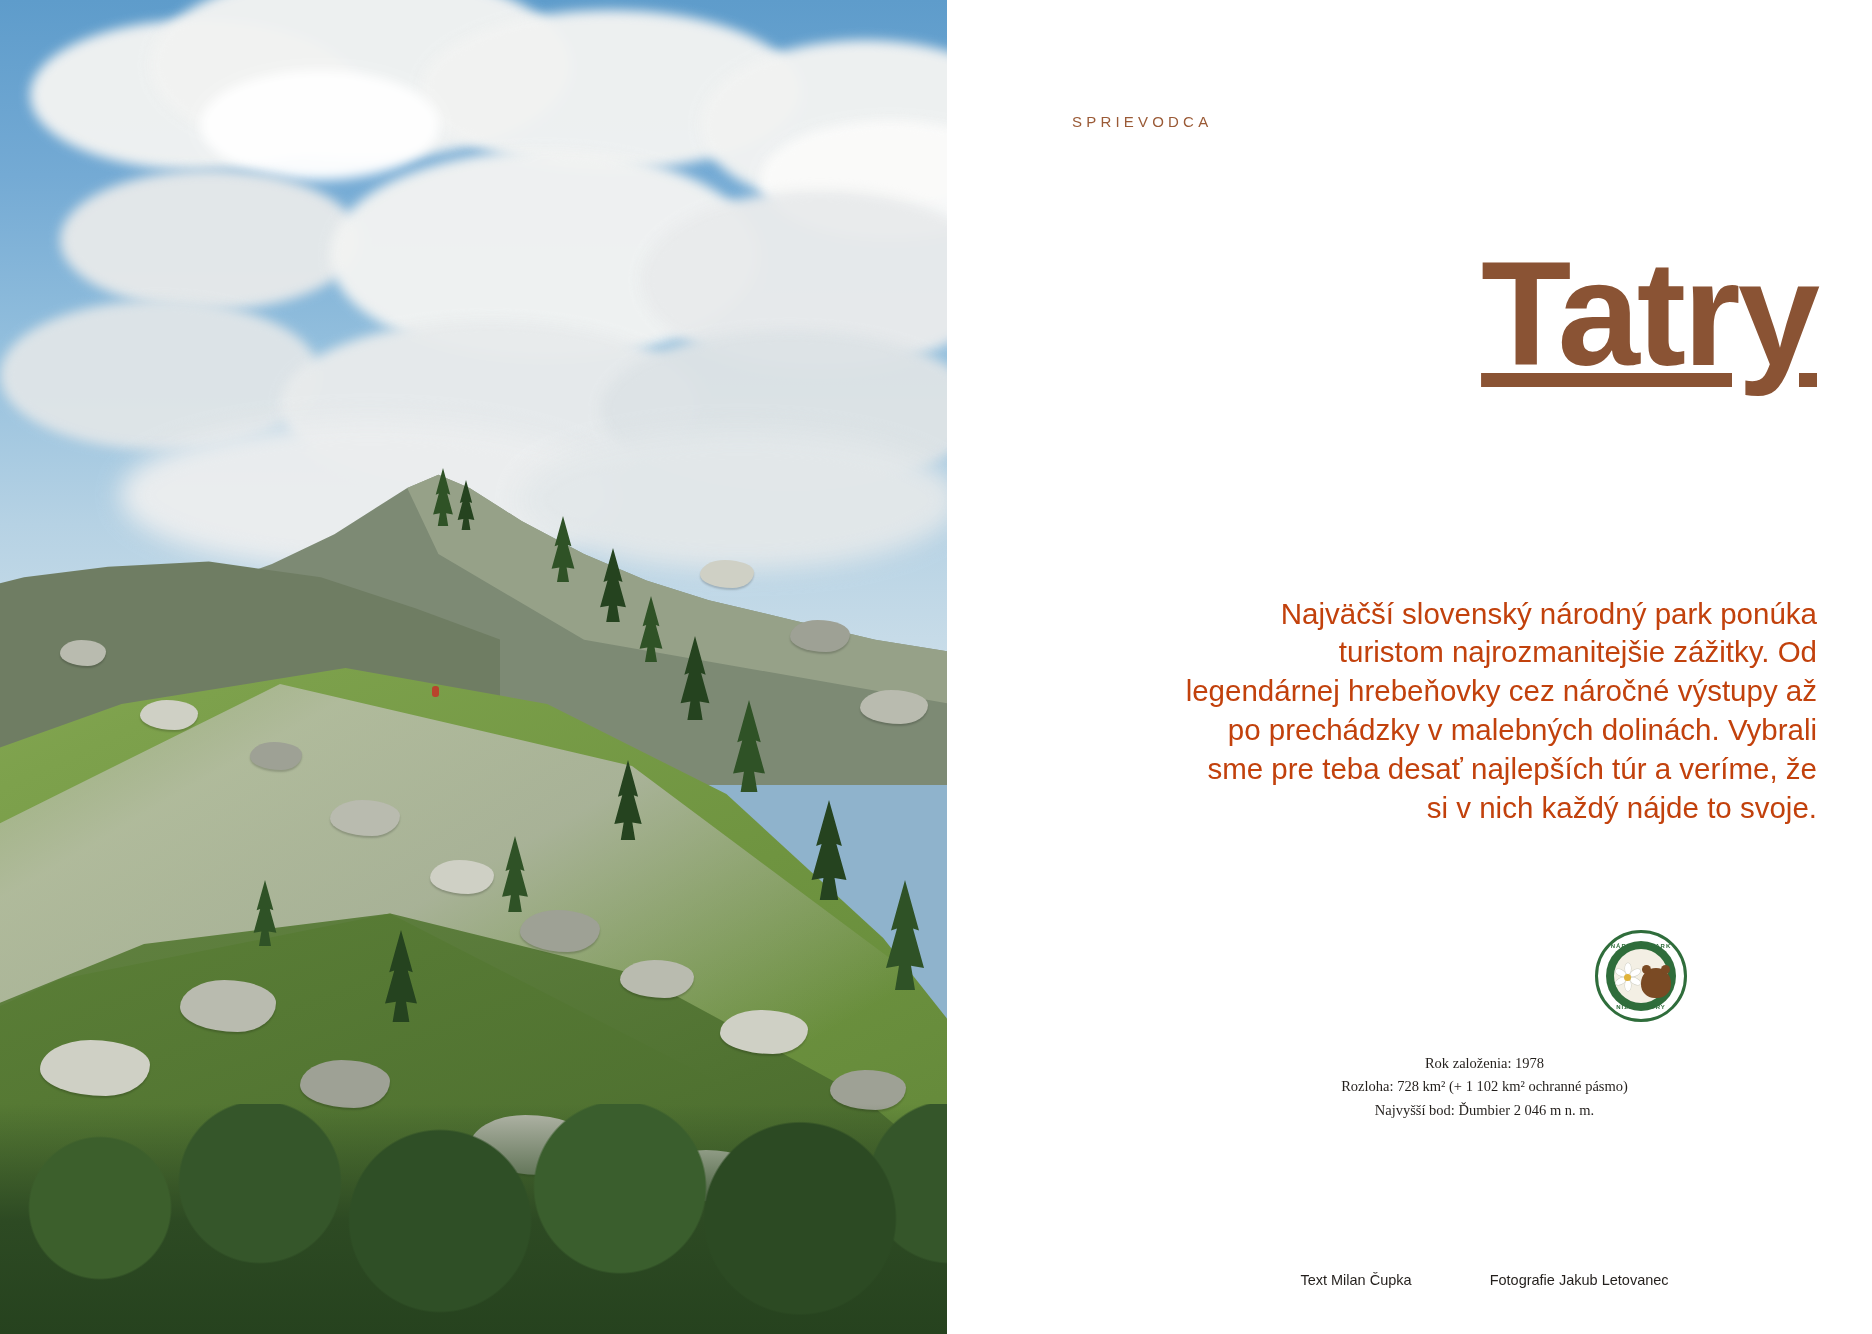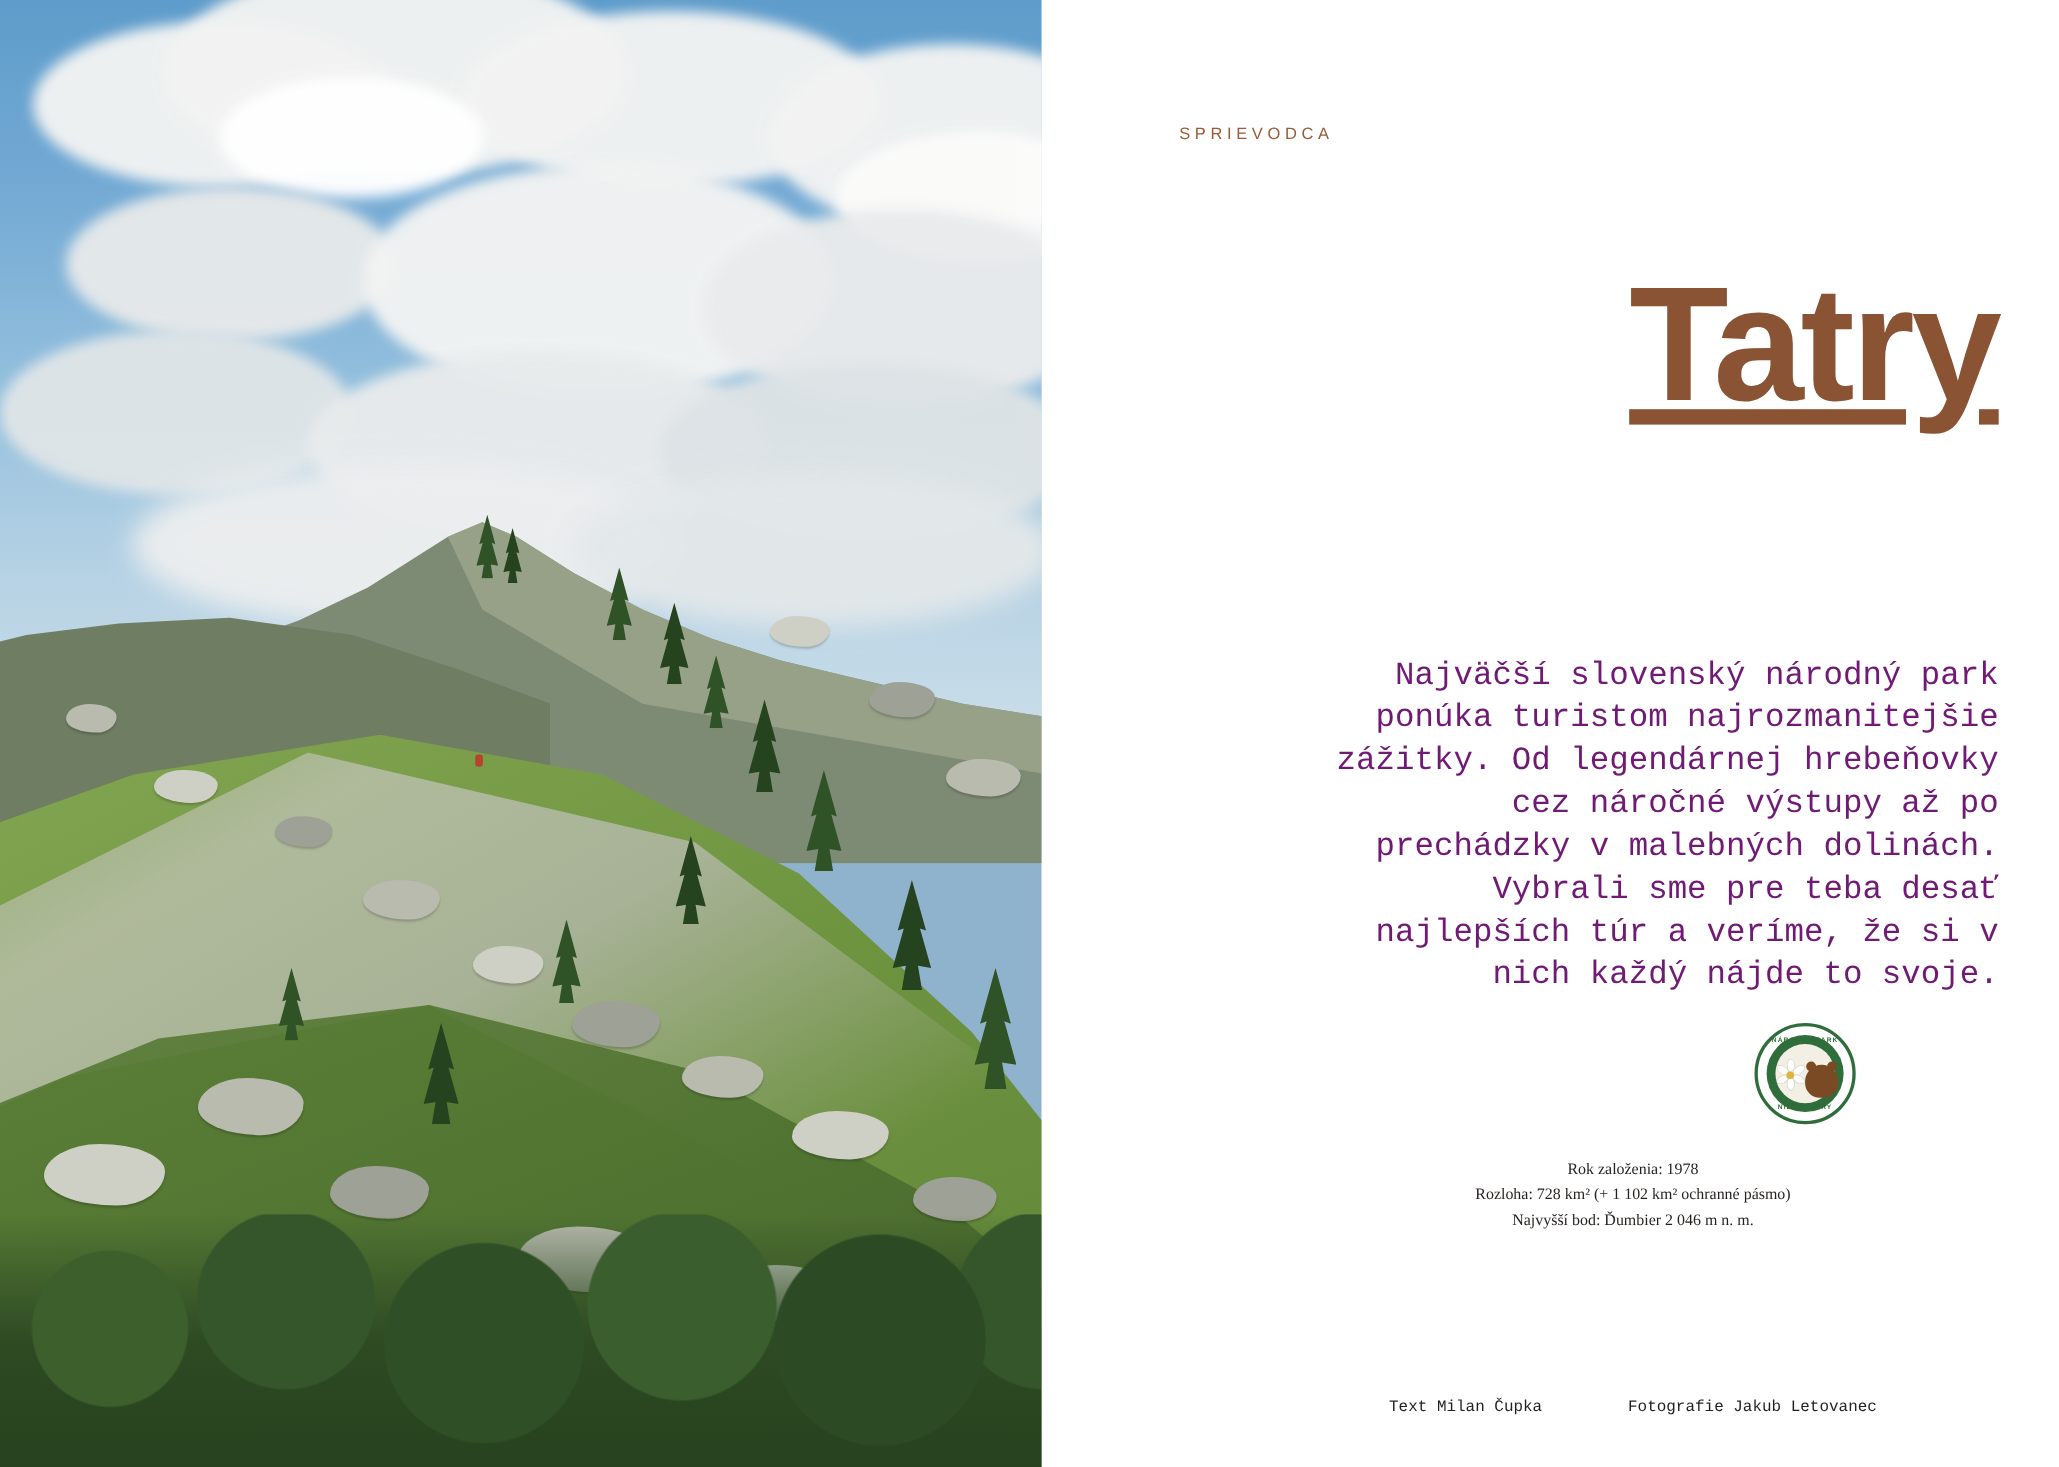--- a/index.html
+++ b/index.html
@@ -177,24 +177,24 @@
     letter-spacing: -3px;
     color: #8a5334;
   }
   .headline .l2 { display: block; text-decoration: underline; }
   .deck {
     position: absolute;
     right: 55px;
     top: 565px;
     width: 635px;
     text-align: right;
-    font-family: Liberation Mono, monospace;
+    font-family: Liberation Sans, sans-serif;
     font-size: 29.5px;
     line-height: 1.32;
-    color: #701a75;
+    color: #c2410c;
   }
   
   .logo {
     position: absolute;
     left: 648px;
     top: 930px;
     width: 92px;
     height: 92px;
   }
   .logo .ring-out {
@@ -276,21 +276,21 @@
     color: #231f1c;
     padding-left: 150px;
   }
   .credits {
     position: absolute;
     left: 0; right: 0;
     top: 1272px;
     display: flex;
     justify-content: center;
     gap: 78px;
-    font-family: Liberation Mono, monospace;
+    font-family: Liberation Sans, sans-serif;
     font-size: 14.5px;
     color: #231f1c;
     padding-left: 150px;
   }
 </style>
 </head>
 <body>
 
 <div class="spread">
 

